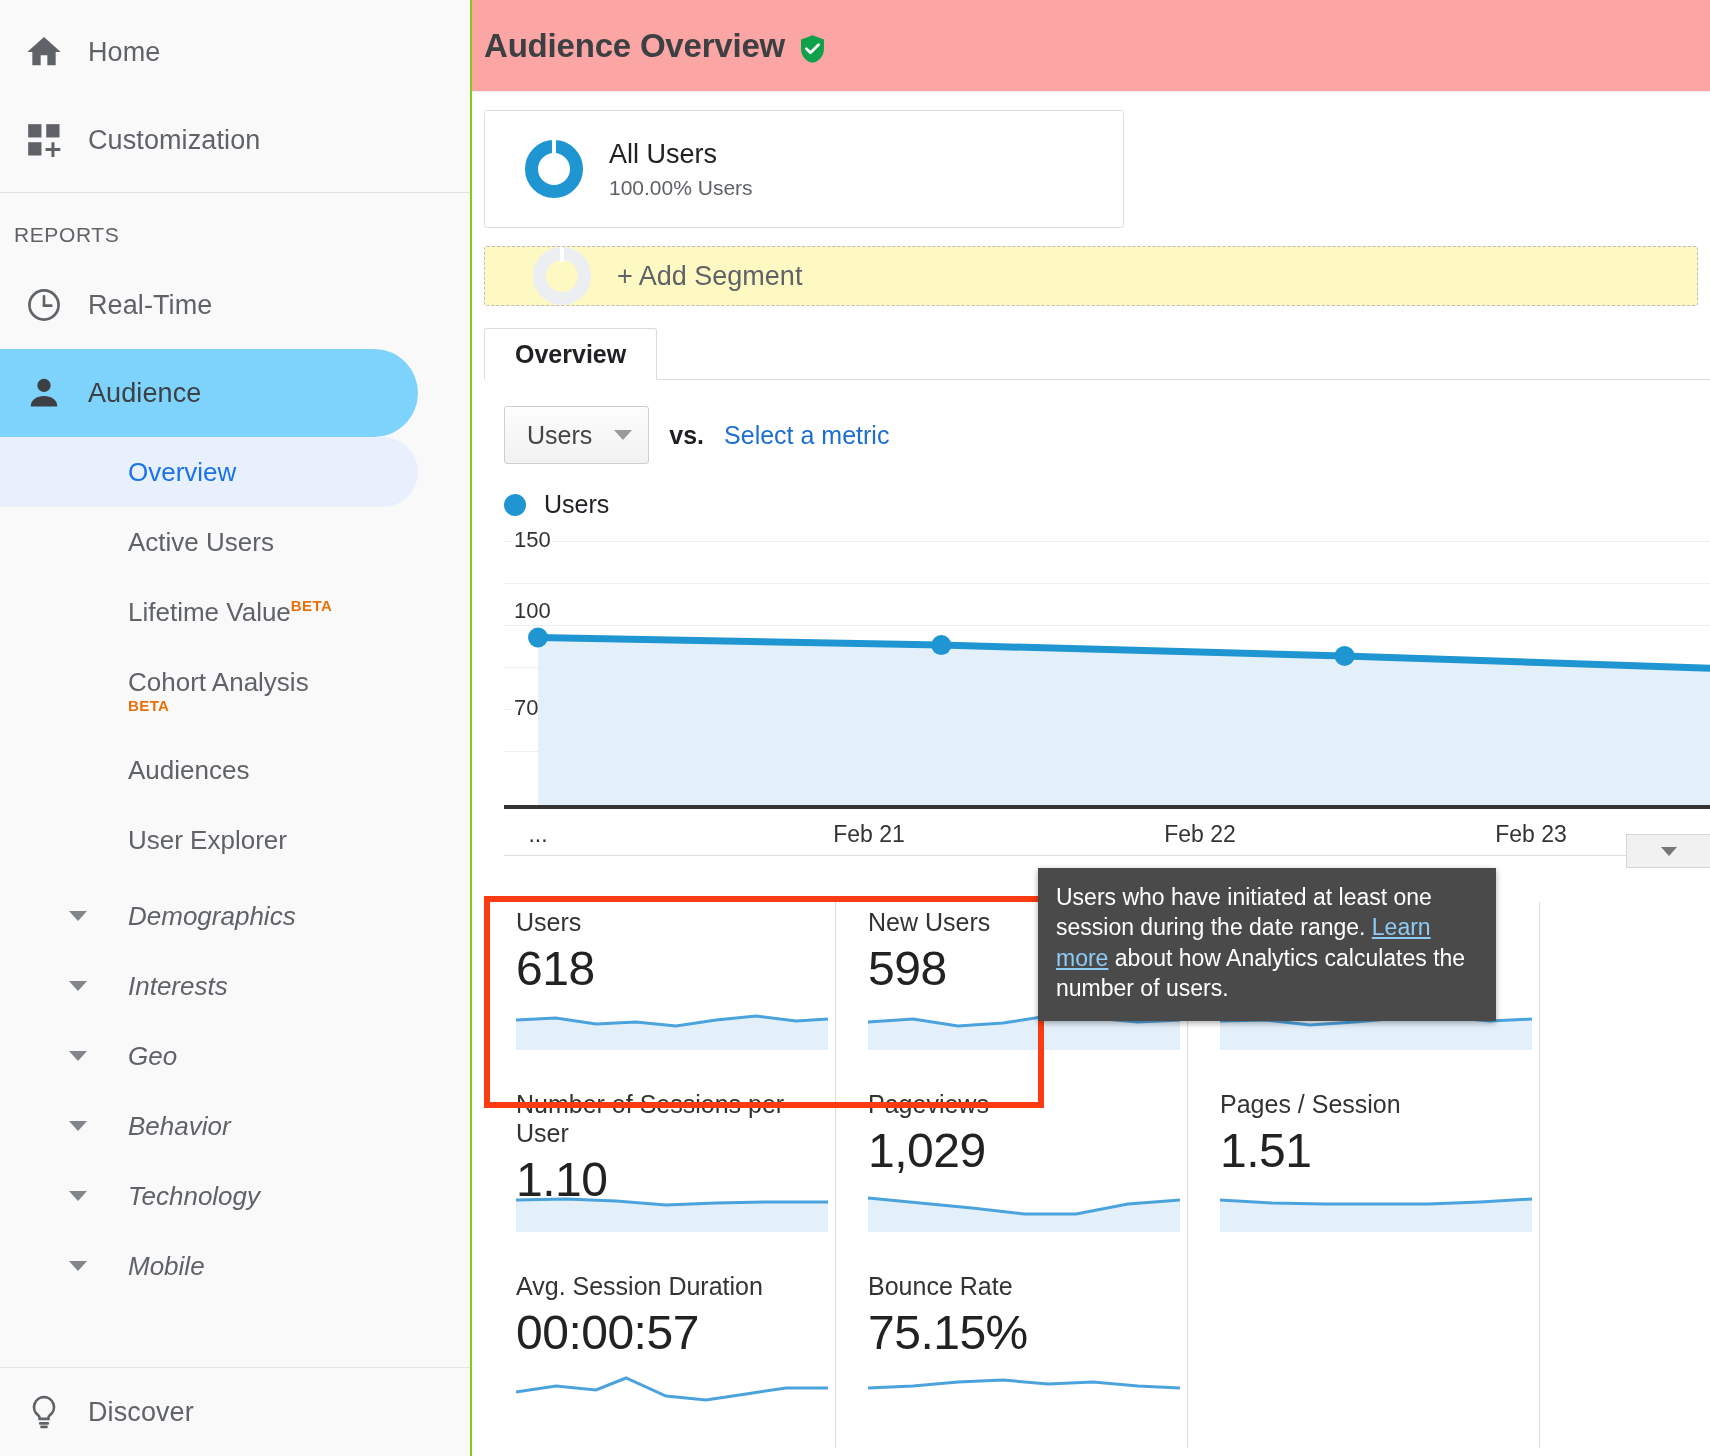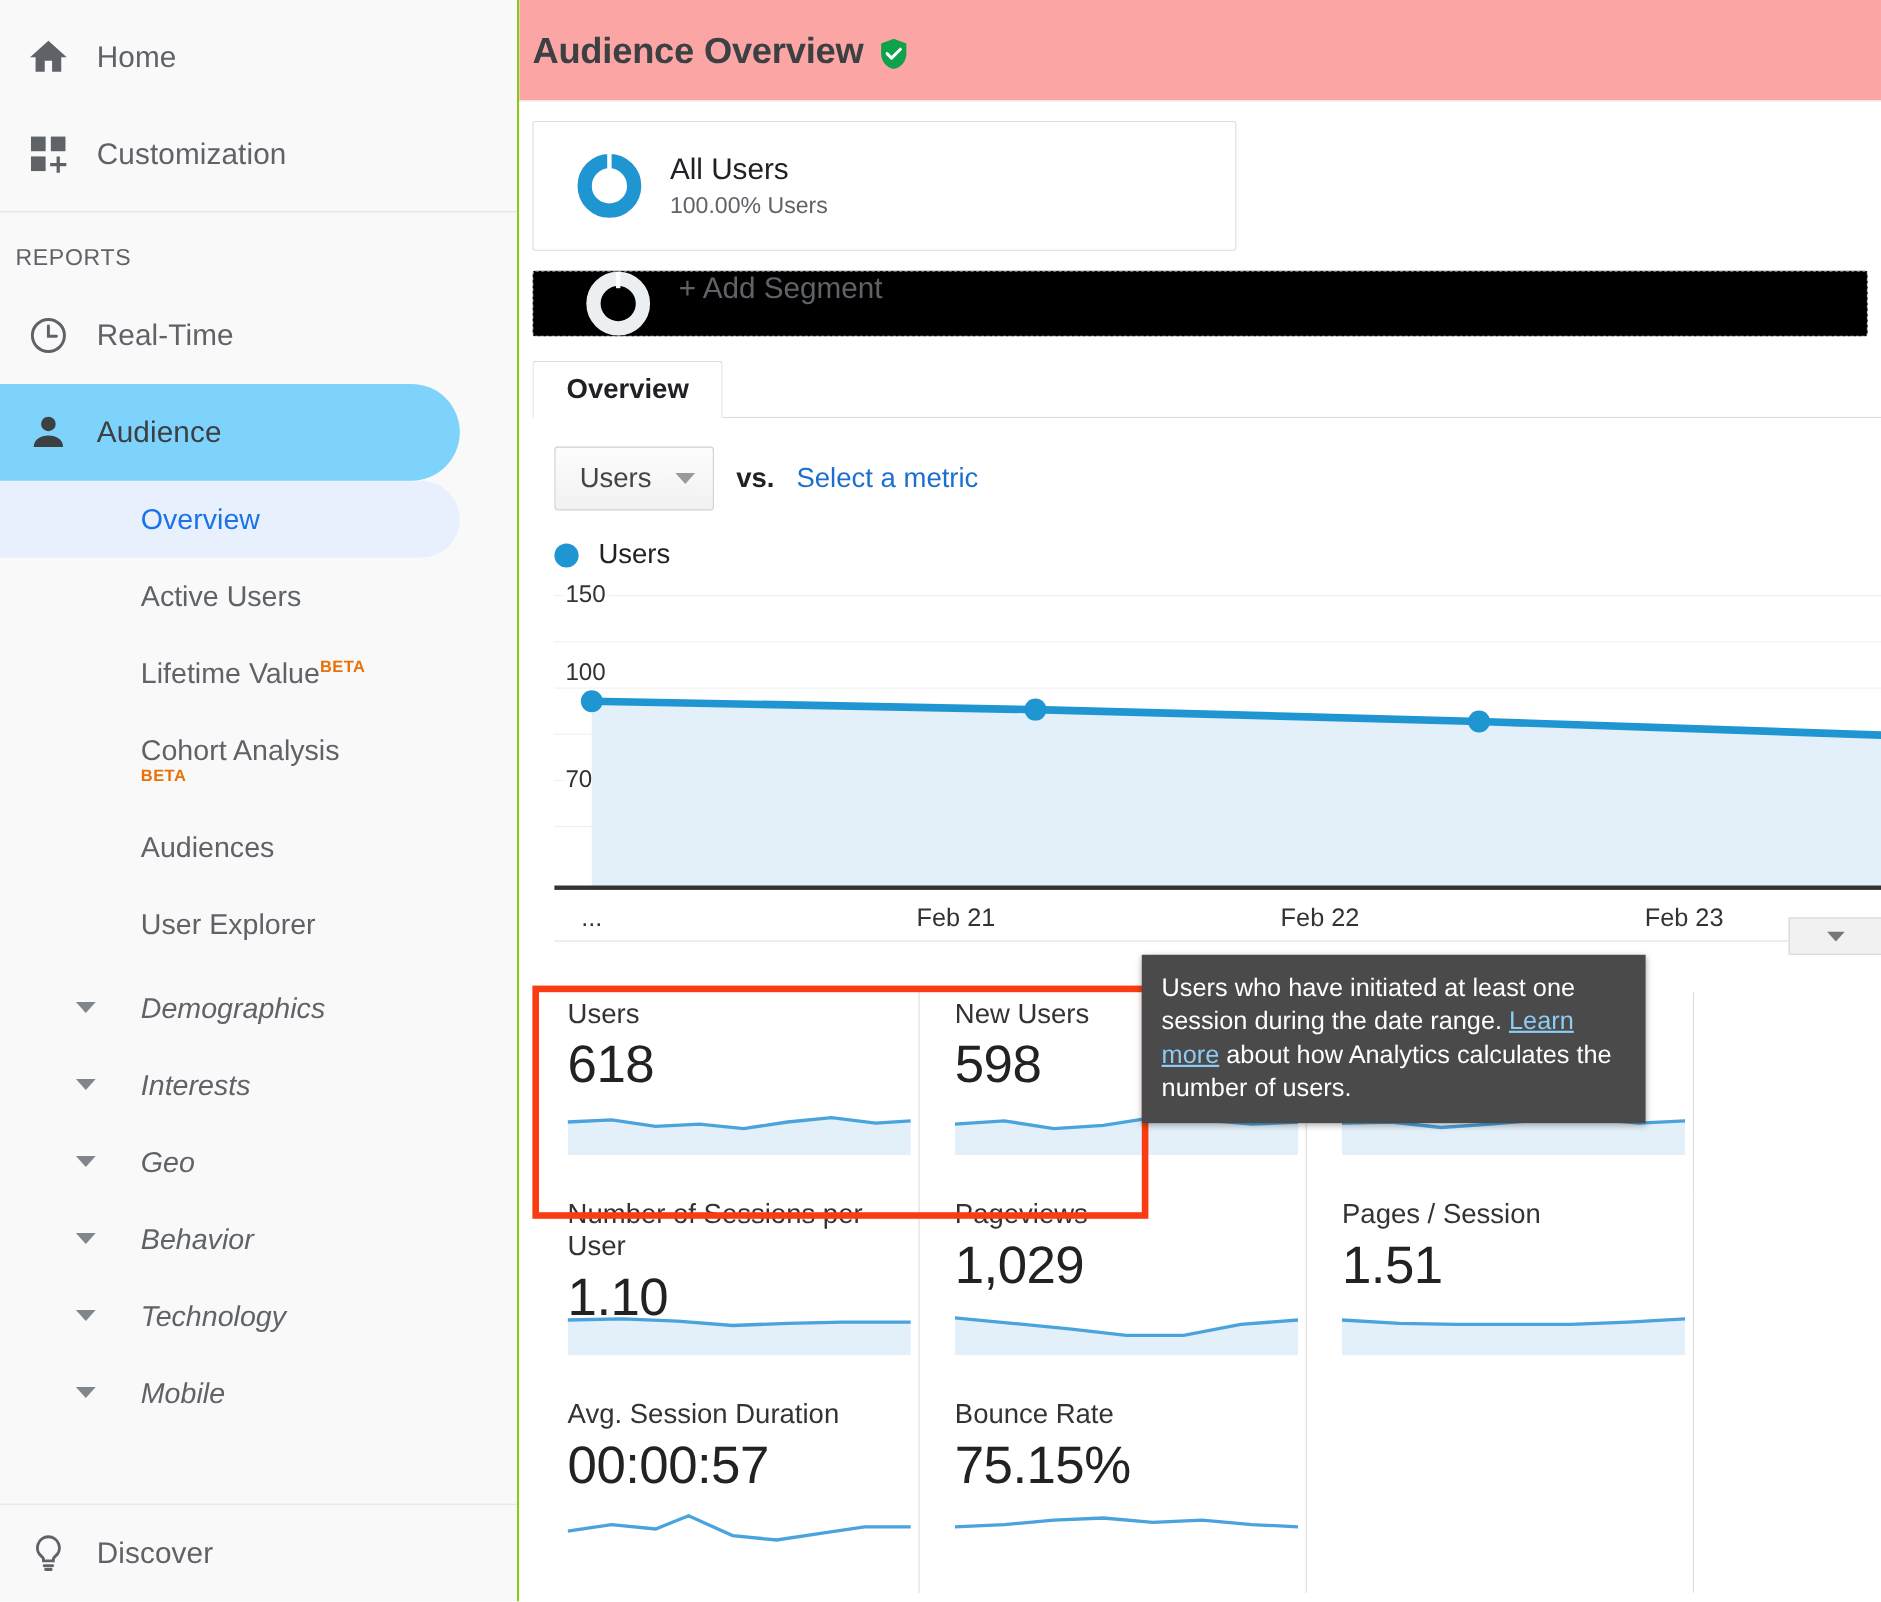--- a/index.html
+++ b/index.html
@@ -117,21 +117,21 @@
   }
   .seg-card {
     width: 640px; height: 118px;
     border: 1px solid #dadce0; border-radius: 3px;
     background: #fff; display: flex; align-items: center;
     padding-left: 40px; cursor: pointer;
   }
   .seg-add {
     flex: 1; height: 118px;
     border: 1px dashed #bdbdbd; border-radius: 3px;
-    background: #000000; display: flex; 
+    background: #fef9c3; display: flex; align-items: center;
     padding-left: 48px; cursor: pointer;
   }
   .donut {
     width: 58px; height: 58px; border-radius: 50%;
     border: 13px solid #1f96d2;
     position: relative; flex: 0 0 58px;
   }
   .donut::after {
     content: ""; position: absolute;
     top: -13px; left: 50%; margin-left: -2px;

